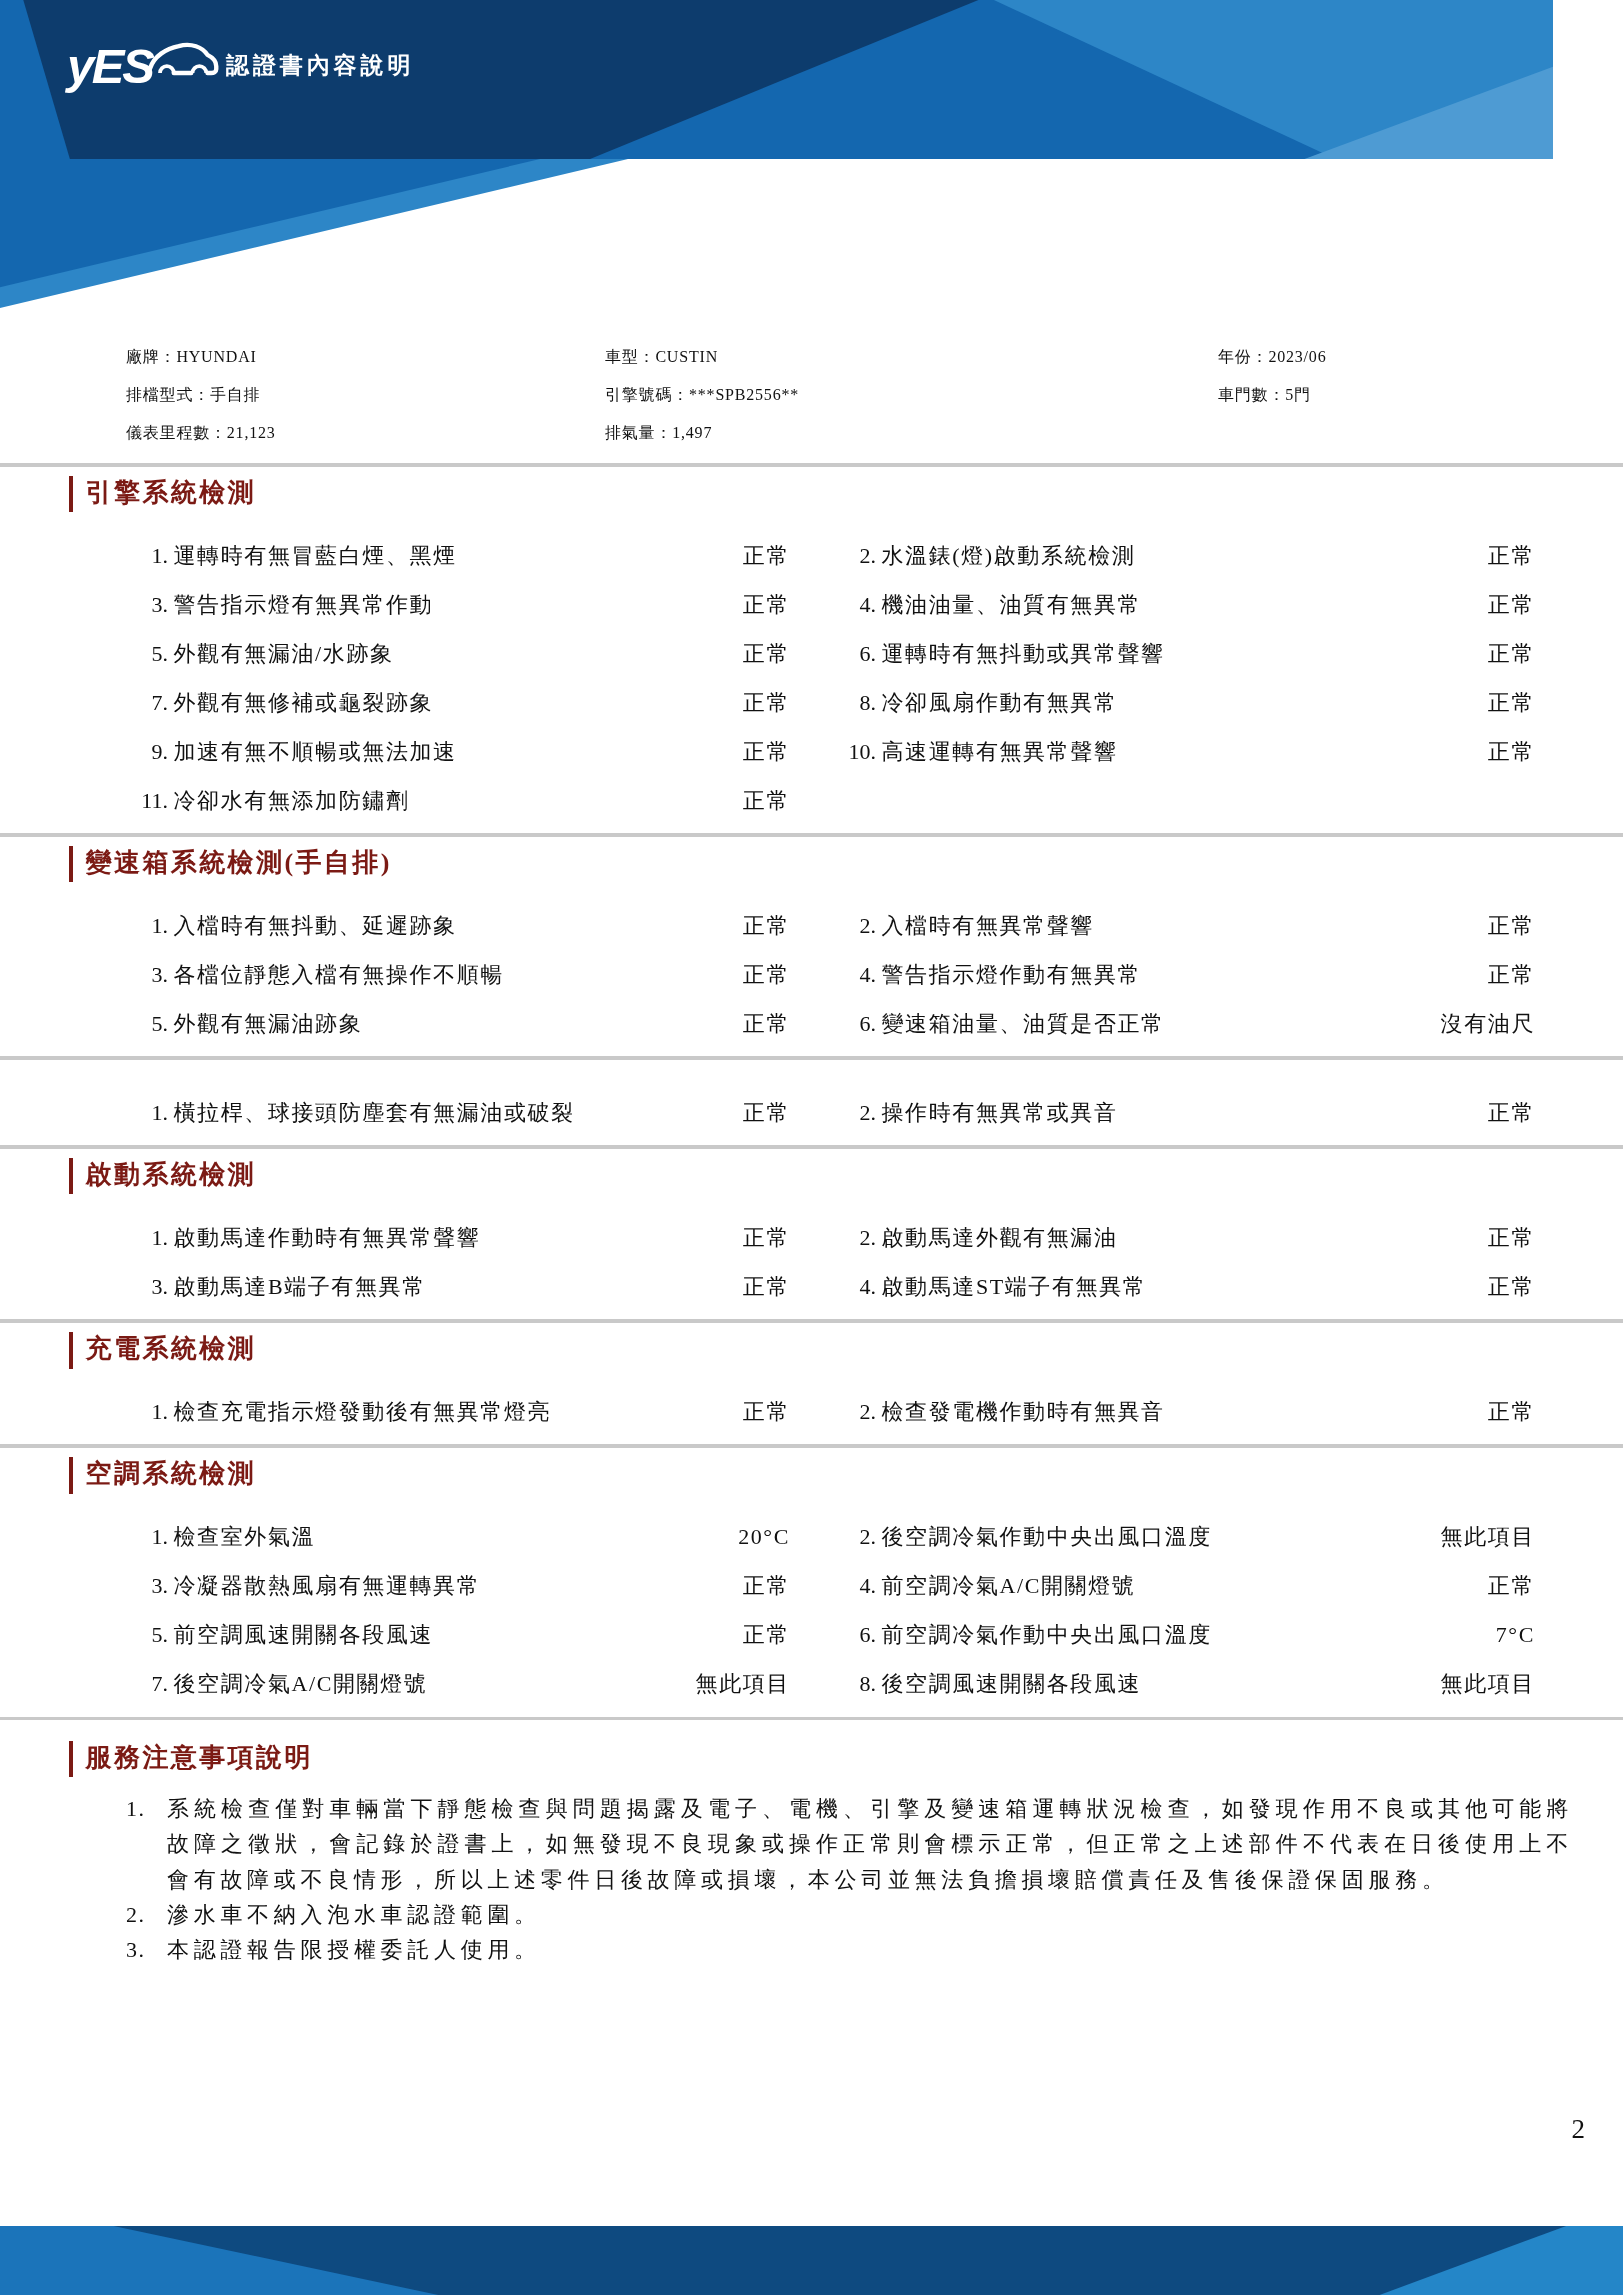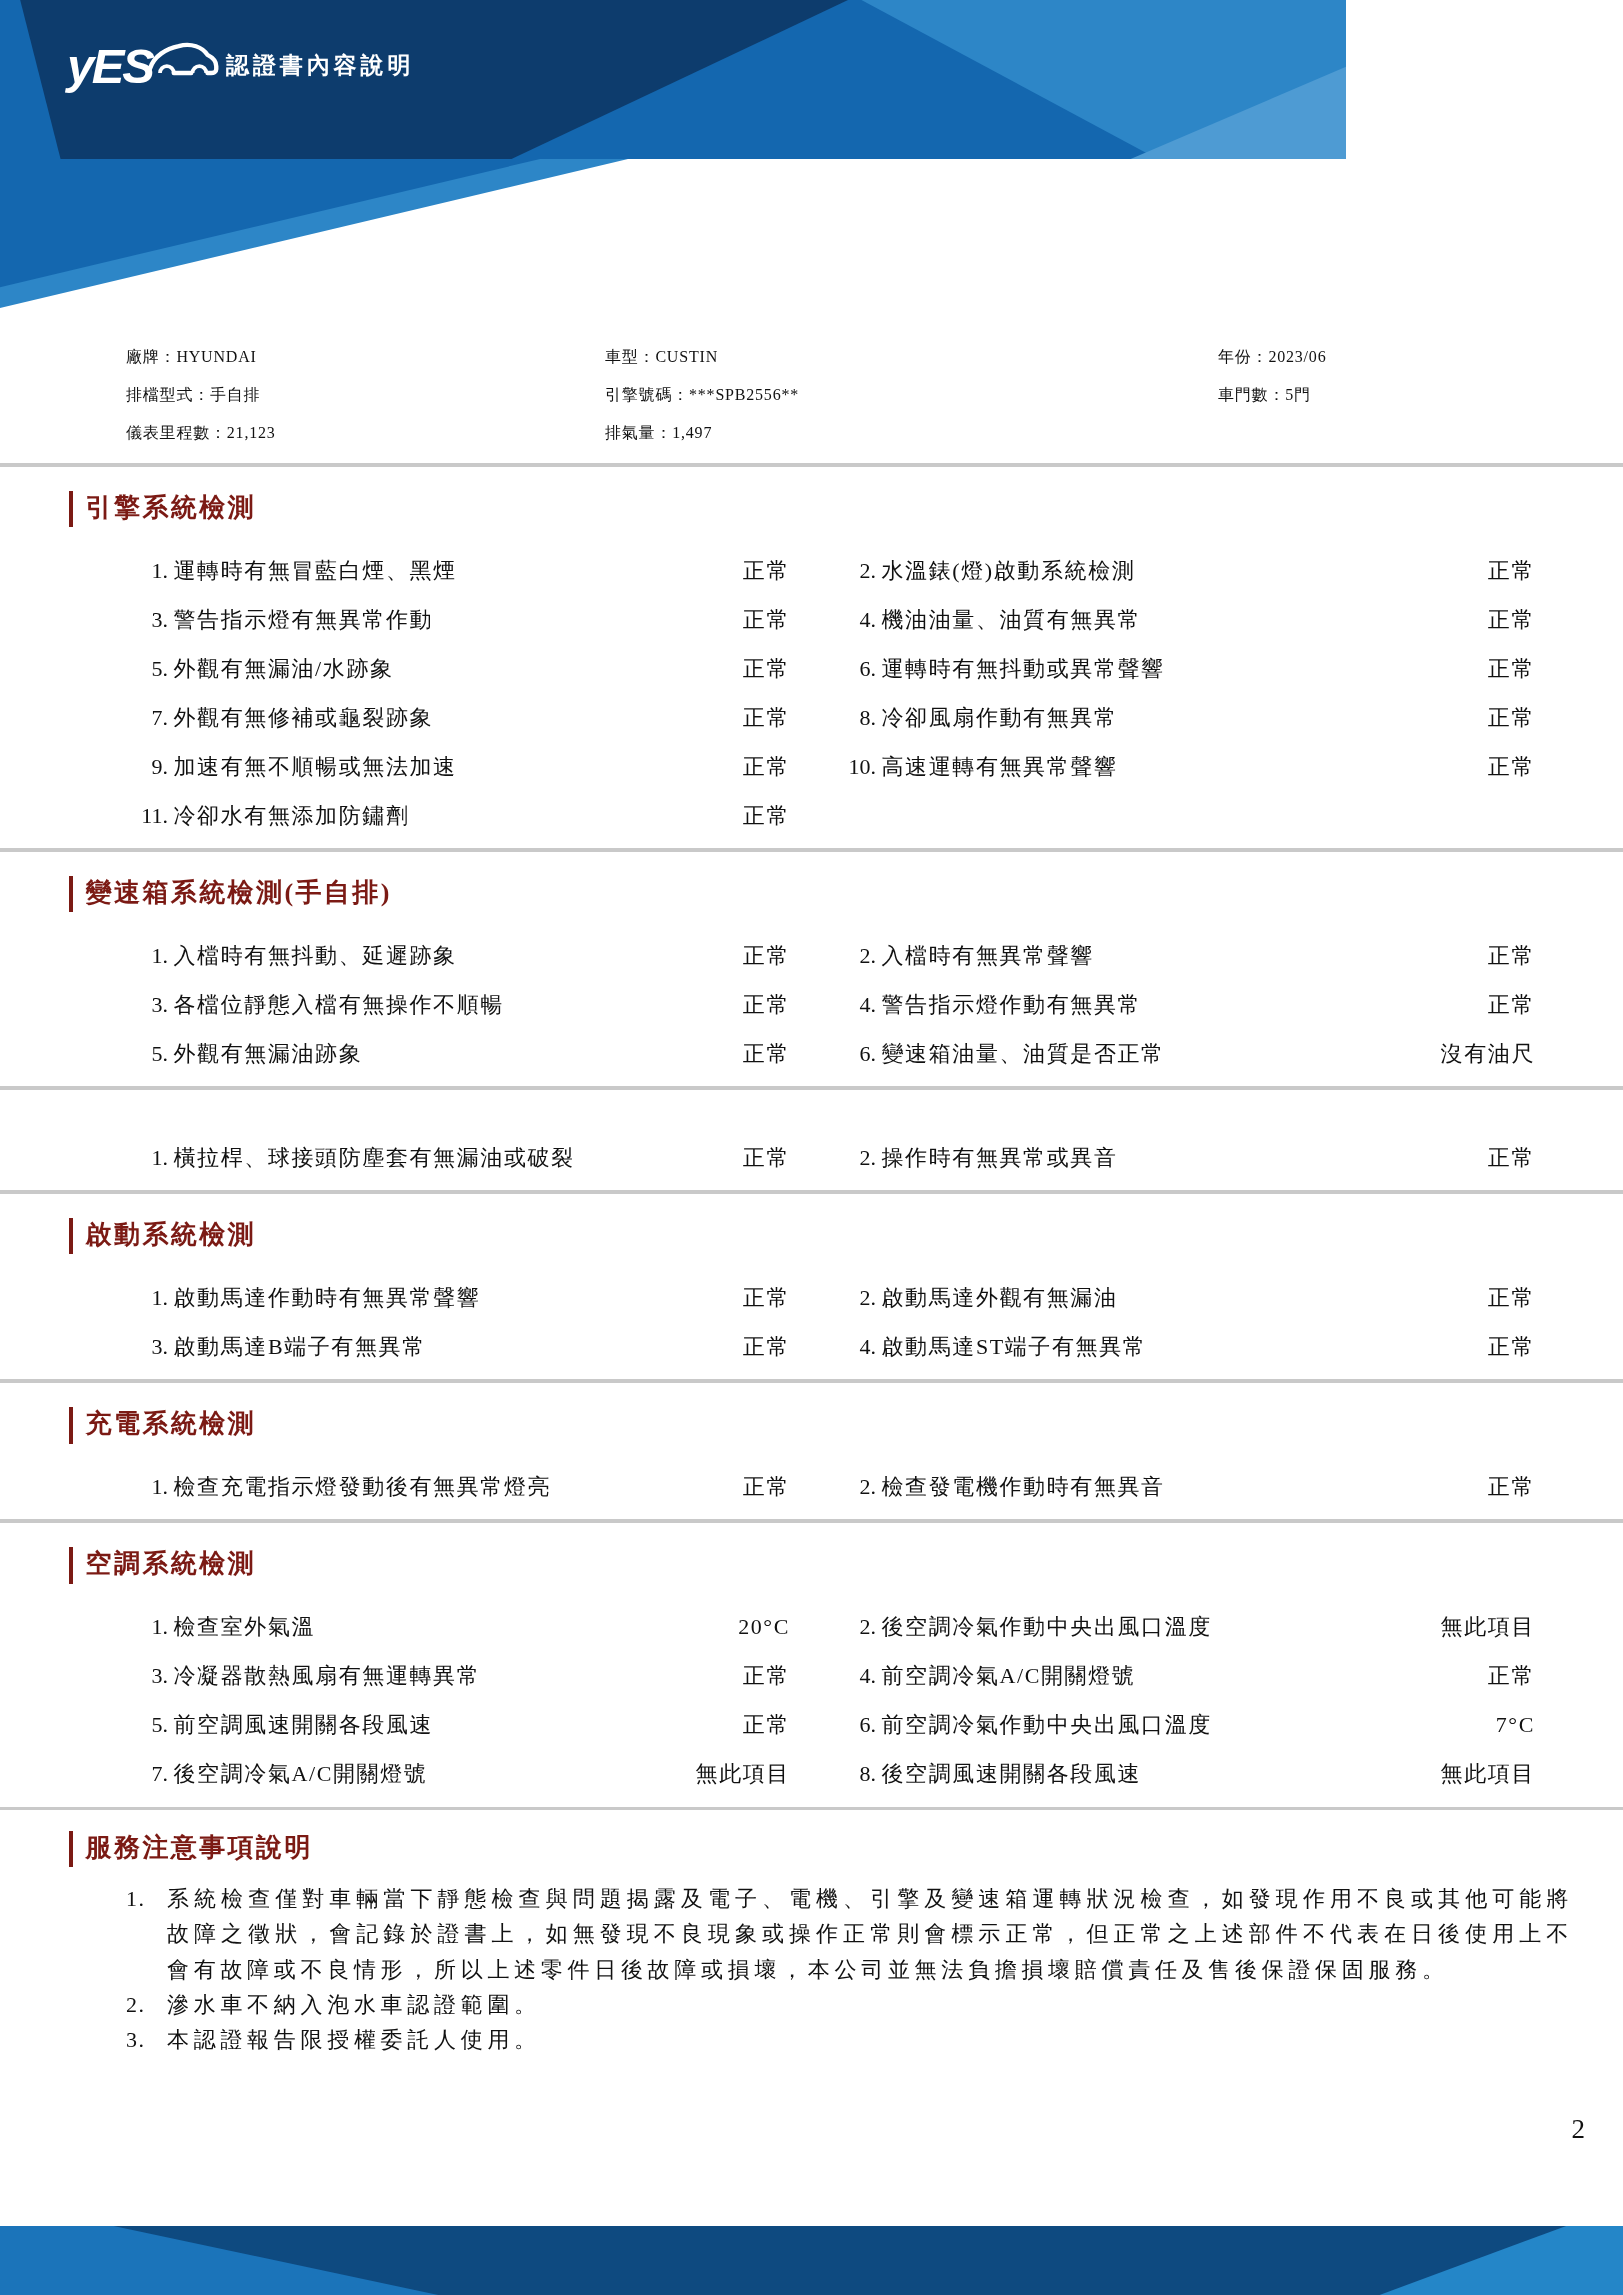--- a/index.html
+++ b/index.html
@@ -1,21 +1,21 @@
 <!DOCTYPE html>
 <html style="font-size:12.6px"><head>
 <meta charset="utf-8">
 <style>
   html,body{margin:0;padding:0;}
   body{background:#ffffff;font-family:"Liberation Serif","DejaVu Serif",serif;color:#111;}
   .page{position:relative;width:1623px;height:2295px;background:#fff;overflow:hidden;}
 
   
   .header{position:absolute;top:0;left:0;width:1623px;height:308px;}
-  .hdr-band{position:absolute;top:0;left:0;width:1346px;height:159px;overflow:hidden;}
+  .hdr-band{position:absolute;top:0;left:0;width:1553px;height:159px;overflow:hidden;}
   .hdr-layer{position:absolute;inset:0;}
   .hdr-base{background:#1467af;}
   .hdr-light{background:#2d86c7;clip-path:polygon(64% 0,100% 0,100% 100%,86% 100%);}
   .hdr-light2{background:#4e9bd3;clip-path:polygon(100% 42%,100% 100%,84% 100%);}
   .hdr-dark{background:#0d3c6d;clip-path:polygon(1.5% 0,63% 0,38% 100%,4.5% 100%);}
   .hdr-ext{position:absolute;top:159px;left:0;width:628px;height:149px;}
   .hdr-ext .ext-light{position:absolute;inset:0;background:#2d86c7;clip-path:polygon(0 0,100% 0,0 100%);}
   .hdr-ext .ext-dark{position:absolute;inset:0;background:#1467af;clip-path:polygon(0 0,86% 0,0 86%);}
   .logo{position:absolute;left:67px;top:36px;display:flex;align-items:flex-end;}
   .logo-text{font-family:"Liberation Sans",sans-serif;font-style:italic;font-weight:900;font-size:49px;line-height:1;color:#fff;letter-spacing:-2.4px;}
@@ -33,21 +33,21 @@
   
   .info{padding:338px 0 0 126px;}
   .info-row{display:flex;height:38px;align-items:center;font-size:16px;letter-spacing:0.8px;}
   .info-cell.c1{width:479px;}
   .info-cell.c2{width:613px;}
   .info-cell.c3{flex:1;}
   .rule{height:3.9px;background:#c9c9c9;margin-top:0;}
   .info-rule{margin-top:11px;}
 
   
-  .section{padding-top:24px;}
+  .section{padding-top:9px;}
   .sec-title{margin:0 0 0 69px;border-left:4.7px solid #7b1a14;padding:3.1px 0 4.7px 12.6px;
              font-size:26px;font-weight:700;color:#7b1a14;letter-spacing:2.4px;line-height:1.1;}
   .rows{padding-top:19px;}
   .row{display:flex;margin-left:126px;height:49px;align-items:center;font-size:22px;}
   .cell{display:flex;align-items:center;}
   .cell.l{width:664px;}
   .cell.r{flex:1;margin-left:44px;margin-right:88px;}
   .num{width:42px;text-align:right;padding-right:5.5px;flex:none;}
   .txt{letter-spacing:1.6px;white-space:nowrap;}
   .val{margin-left:auto;letter-spacing:1.6px;white-space:nowrap;}

